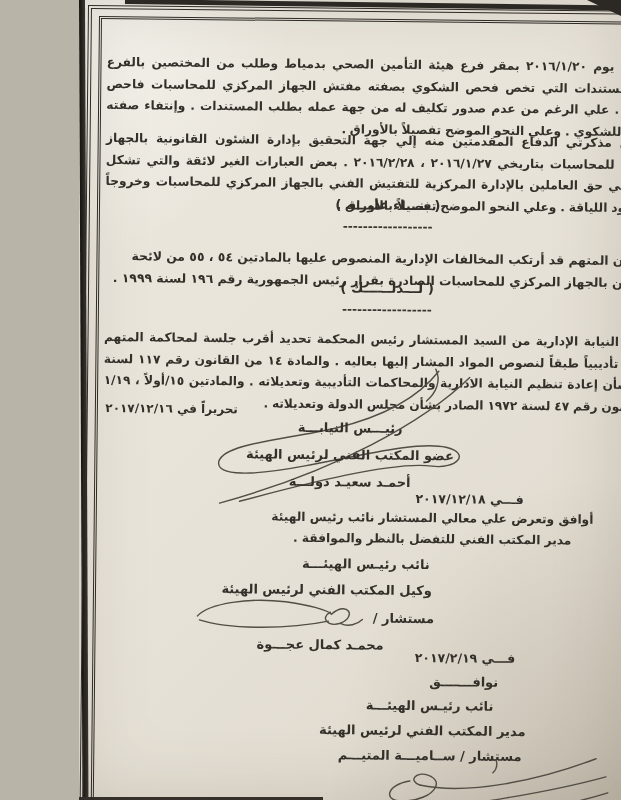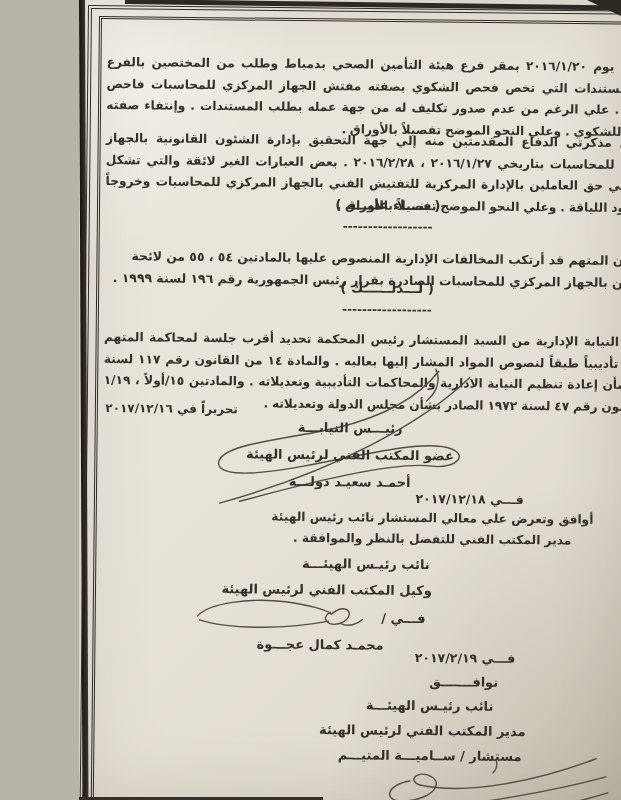--- a/index.html
+++ b/index.html
@@ -108,21 +108,21 @@
     <div class="blk sigline pros-name">أحمـد سعيـد دولـــة</div>
 
     <div class="blk a1-date">فـــي ٢٠١٧/١٢/١٨</div>
     <div class="blk a1-text">
       <div>أوافق وتعرض علي معالي المستشار نائب رئيس الهيئة</div>
       <div>مدير المكتب الفني للتفضل بالنظر والموافقة .</div>
     </div>
 
     <div class="blk sigline a1-t1">نائب رئيـس الهيئـــة</div>
     <div class="blk sigline a1-t2">وكيل المكتب الفني لرئيس الهيئة</div>
-    <div class="blk sigline counselor-1">فـــي /</div>
+    <div class="blk sigline counselor-1">مستشار /</div>
 
     <svg class="sig-svg sig2" width="178" height="54" viewBox="0 0 178 54">
       <path d="M 8 27 C 20 14, 60 8, 96 12 C 120 15, 138 20, 142 24 C 158 10, 168 26, 151 33 C 139 37, 130 28, 141 22"></path>
       <path d="M 10 31 C 42 41, 102 39, 139 31"></path>
       <path d="M 151 33 C 159 37, 168 34, 173 29"></path>
     </svg>
 
     <div class="blk sigline a1-name">محمـد كمال عجـــوة</div>
 
     <div class="blk a2-date">فـــي ٢٠١٧/٢/١٩</div>

